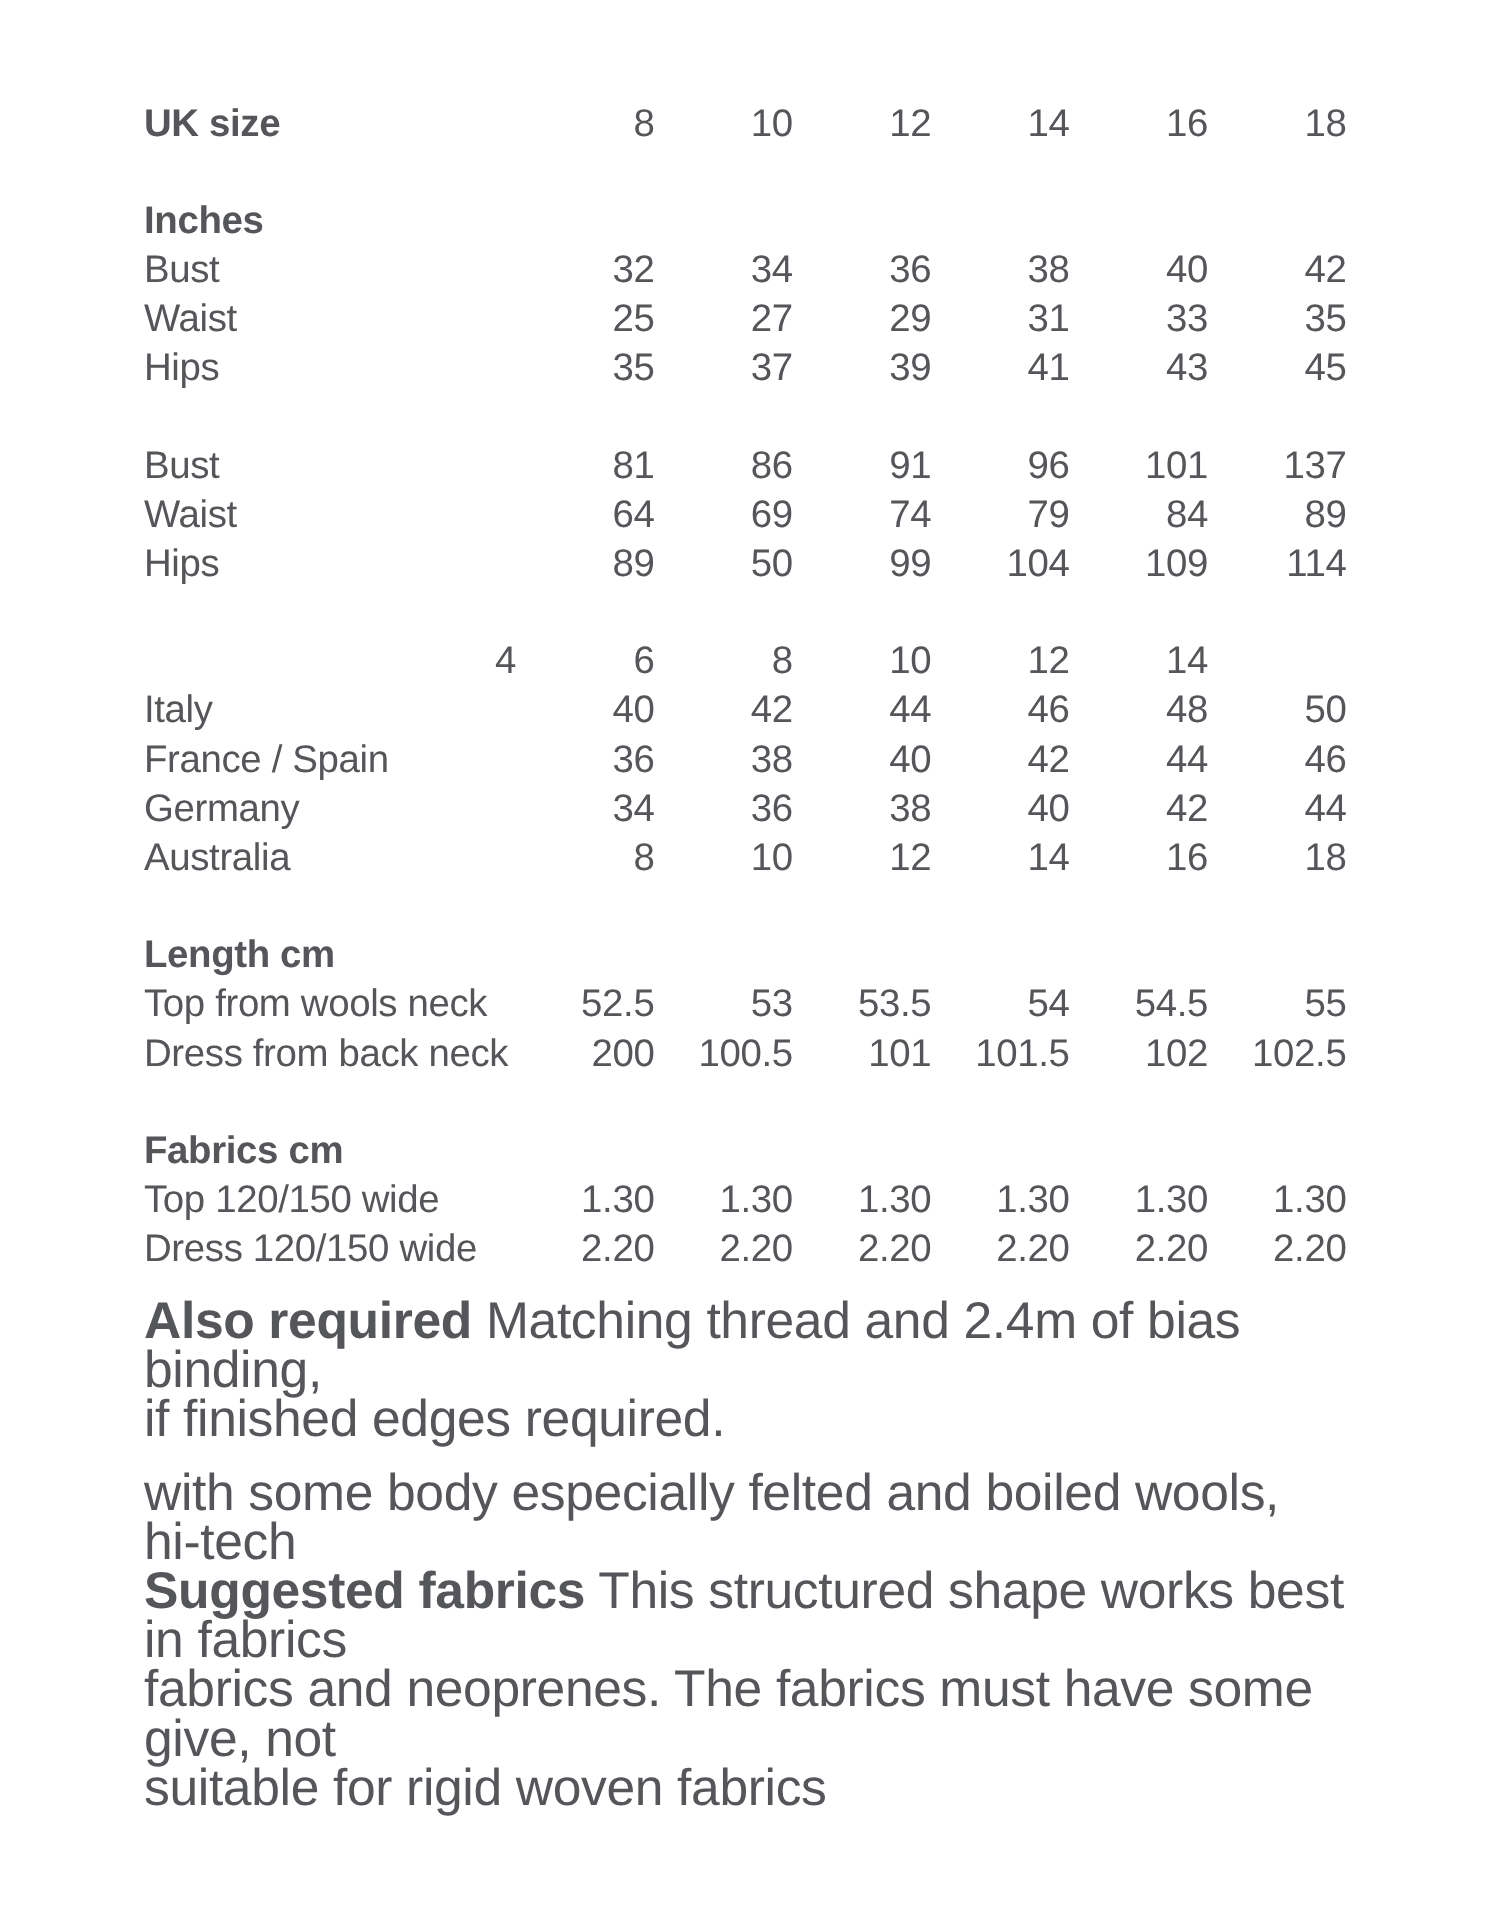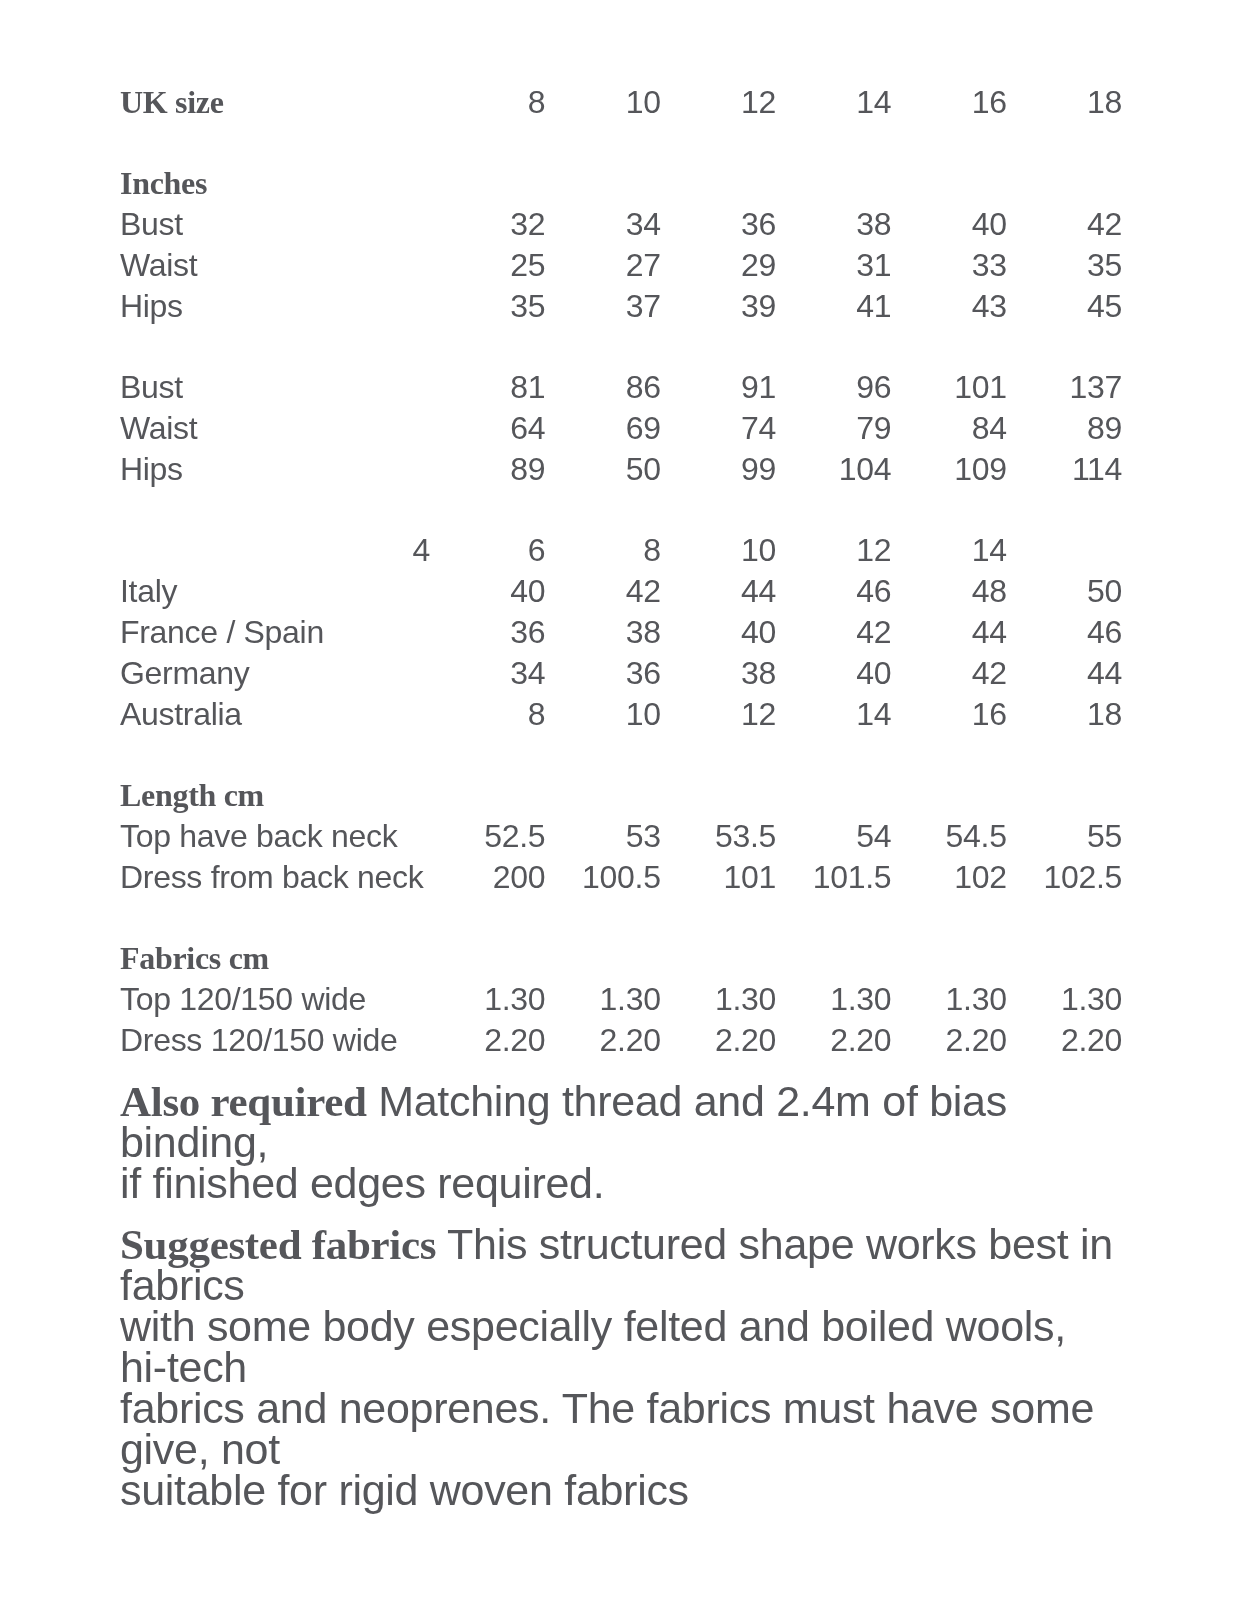--- a/index.html
+++ b/index.html
@@ -20,21 +20,21 @@
   }
   .chart-row {
     display: grid;
     grid-template-columns: 310px repeat(6, 1fr);
     font-size: 32px;
     line-height: 41px;
     white-space: nowrap;
   }
   .cell { overflow: visible; }
   .cell.num { text-align: right; }
-  .bold { font-weight: 700; font-family: Liberation Serif, serif; }
+  .bold { font-weight: 700; }
   .section { margin-top: 40px; }
   .note {
     margin-top: 20px;
     font-size: 43px;
     line-height: 41px;
   }
 </style>
 </head>
 <body>
 
@@ -154,21 +154,21 @@
           <div class="cell num">14</div>
           <div class="cell num">16</div>
           <div class="cell num">18</div>
         </div>
       </div>
       <div class="section">
         <div class="chart-row">
           <div class="cell label bold">Length cm</div>
         </div>
         <div class="chart-row">
-          <div class="cell label">Top have back neck</div>
+          <div class="cell label">Top from wools neck</div>
           <div class="cell num">52.5</div>
           <div class="cell num">53</div>
           <div class="cell num">53.5</div>
           <div class="cell num">54</div>
           <div class="cell num">54.5</div>
           <div class="cell num">55</div>
         </div>
         <div class="chart-row">
           <div class="cell label">Dress from back neck</div>
           <div class="cell num">200</div>
@@ -202,19 +202,19 @@
           <div class="cell num">2.20</div>
         </div>
       </div>
     </div>
   <div>
       <div class="note">
         <div class="note-line"><span class="bold">Also required</span> <span>Matching thread and 2.4m of bias binding,</span></div>
         <div class="note-line">if finished edges required.</div>
       </div>
       <div class="note">
+        <div class="note-line">with some body especially felted and boiled wools, hi-tech</div>
         <div class="note-line"><span class="bold">Suggested fabrics</span> <span>This structured shape works best in fabrics</span></div>
-        <div class="note-line">with some body especially felted and boiled wools, hi-tech</div>
         <div class="note-line">fabrics and neoprenes. The fabrics must have some give, not</div>
         <div class="note-line">suitable for rigid woven fabrics</div>
       </div>
     </div>
 </div>
 
 </body></html>

